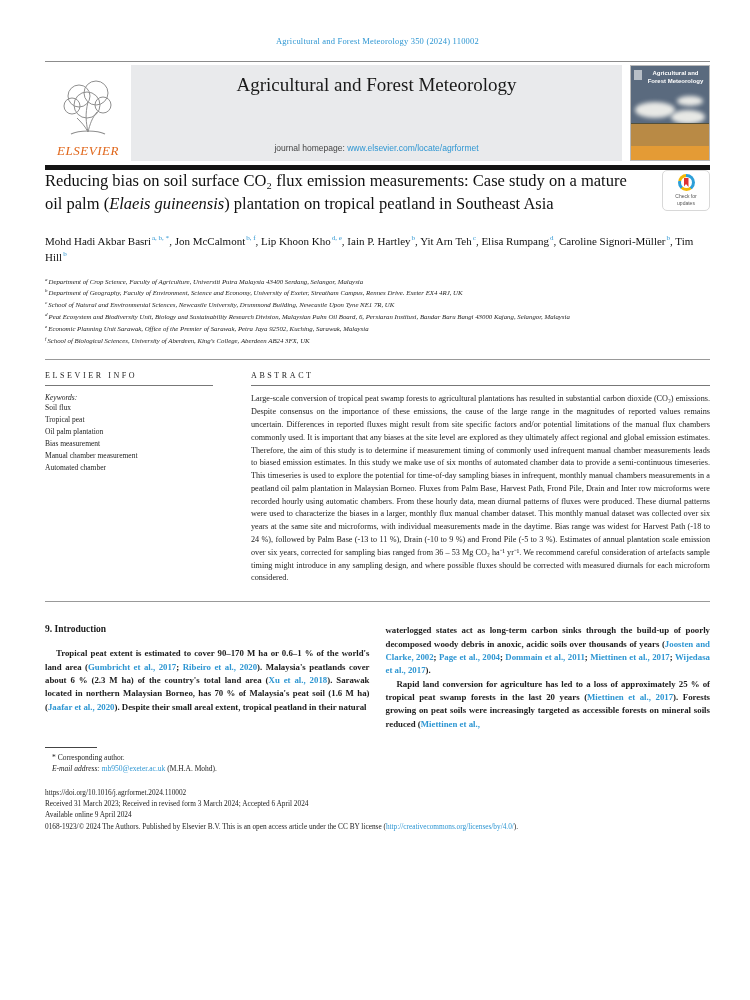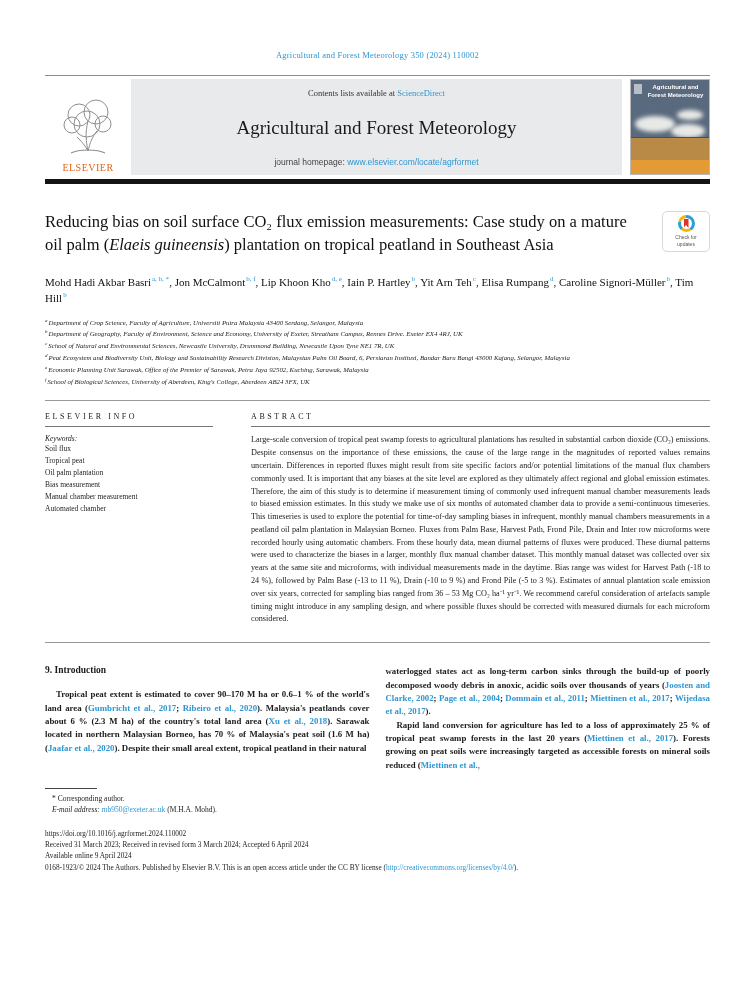--- a/index.html
+++ b/index.html
@@ -1,42 +1,42 @@
 <!DOCTYPE html>
 <html><head>
 <meta charset="utf-8">
 <style>
   html,body{margin:0;padding:0;background:#9a9a9a;}
   .page{position:relative;width:750px;height:1000px;margin:0 auto;background:#ffffff;
         font-family:"Liberation Serif",serif;color:#1c1c1c;overflow:hidden;
-        padding:14px 40px 0 45px;box-sizing:border-box;}
+        padding:0 40px 0 45px;box-sizing:border-box;}
   .citation{margin-top:36px;text-align:center;font-size:8.5px;color:#2e96d2;letter-spacing:.2px;}
   .rule-thin{height:1px;background:#8c8c8c;margin-top:15px;}
   .masthead{display:flex;margin-top:3px;height:96px;}
   .logo-col{width:86px;display:flex;flex-direction:column;align-items:center;justify-content:flex-end;padding-bottom:2px;}
-  .elsevier-word{font-size:10px;color:#e0661a;letter-spacing:.5px;font-weight:400;}
+  .elsevier-word{font-size:13px;color:#e0661a;letter-spacing:.5px;font-weight:400;font-style:italic;}
   .mast-center{flex:1;background:#e9eaec;display:flex;flex-direction:column;justify-content:space-between;
                text-align:center;padding:9px 6px 8px;}
   .contents-line{font-size:8.5px;color:#333;}
   .journal-title{font-size:19px;color:#1a1a1a;}
   .homepage-line{font-family:"Liberation Sans",sans-serif;font-size:8.5px;color:#444;}
   .link{color:#2e96d2;text-decoration:none;cursor:pointer;}
   .cover{position:relative;width:80px;height:96px;margin-left:8px;overflow:hidden;background:#5a6a7e;border:1px solid #b9b9b9;box-sizing:border-box;}
   .cover-title{position:absolute;top:4px;left:14px;right:3px;color:#fff;font-family:"Liberation Sans",sans-serif;
                font-size:6px;line-height:1.25;text-align:center;font-weight:bold;}
   .cover-logo{position:absolute;top:4px;left:3px;width:8px;height:10px;background:#cfd4da;opacity:.8;}
   .cloud{position:absolute;background:#e8e9e6;border-radius:50%;filter:blur(2px);}
   .c1{width:40px;height:16px;top:36px;left:4px;}
   .c2{width:34px;height:14px;top:44px;left:40px;}
   .c3{width:26px;height:10px;top:30px;left:46px;}
   .cover-field{position:absolute;bottom:14px;left:0;right:0;height:22px;background:#b98a45;}
   .cover-trees{position:absolute;bottom:30px;left:0;right:0;height:7px;background:#53503a;}
   .cover-band{position:absolute;bottom:0;left:0;right:0;height:14px;background:#e49b35;}
   .rule-thick{height:5px;background:#141414;margin-top:4px;}
-  .title-row{display:flex;margin-top:27px;}
+  .title-row{display:flex;}
   .article-title{flex:1;margin:0;font-size:16.5px;font-weight:400;line-height:1.38;color:#101010;}
   .it{font-style:italic;}
   .badge{width:46px;height:36px;border:1px solid #d8d8d8;border-radius:5px;margin-left:18px;flex:none;
          display:flex;flex-direction:column;align-items:center;padding-top:3px;box-sizing:content-box;}
   .badge-ring{width:17px;height:17px;border-radius:50%;
       background:conic-gradient(#2d9fd8 0 40%, #f2b705 40% 62%, #2d9fd8 62% 78%, #f2b705 78% 100%);
       display:flex;align-items:center;justify-content:center;}
   .badge-inner{width:11px;height:11px;border-radius:50%;background:#fff;display:flex;align-items:flex-start;justify-content:center;}
   .bookmark{width:5px;height:9px;background:#e03131;clip-path:polygon(0 0,100% 0,100% 100%,50% 68%,0 100%);margin-top:1px;}
   .badge-text{font-family:"Liberation Sans",sans-serif;font-size:5px;color:#555;line-height:1.3;text-align:center;margin-top:2px;}
@@ -85,23 +85,20 @@
           <circle cx="28" cy="27" r="13"></circle>
           <circle cx="13" cy="28" r="8"></circle>
           <circle cx="44" cy="27" r="8"></circle>
           <path d="M29 54 C27 44 26 36 29 24 M29 54 C31 46 33 40 38 34 M29 54 C26 48 22 44 18 40"></path>
           <path d="M12 56 C20 52 38 52 46 56" stroke-width="1.2"></path>
         </g>
       </svg>
       <div class="elsevier-word">ELSEVIER</div>
     </div>
     <div class="mast-center">
-      <div class="contents-line">
-        <span>Contents lists available at </span><span class="link">ScienceDirect</span>
-      </div>
       <div class="journal-title">Agricultural and Forest Meteorology</div>
       <div class="homepage-line">
         <span>journal homepage: </span><span class="link">www.elsevier.com/locate/agrformet</span>
       </div>
     </div>
     <div class="cover">
       <div class="cover-logo"></div>
       <div class="cover-title">Agricultural and Forest Meteorology</div>
       <div class="cloud c1"></div>
       <div class="cloud c3"></div>

